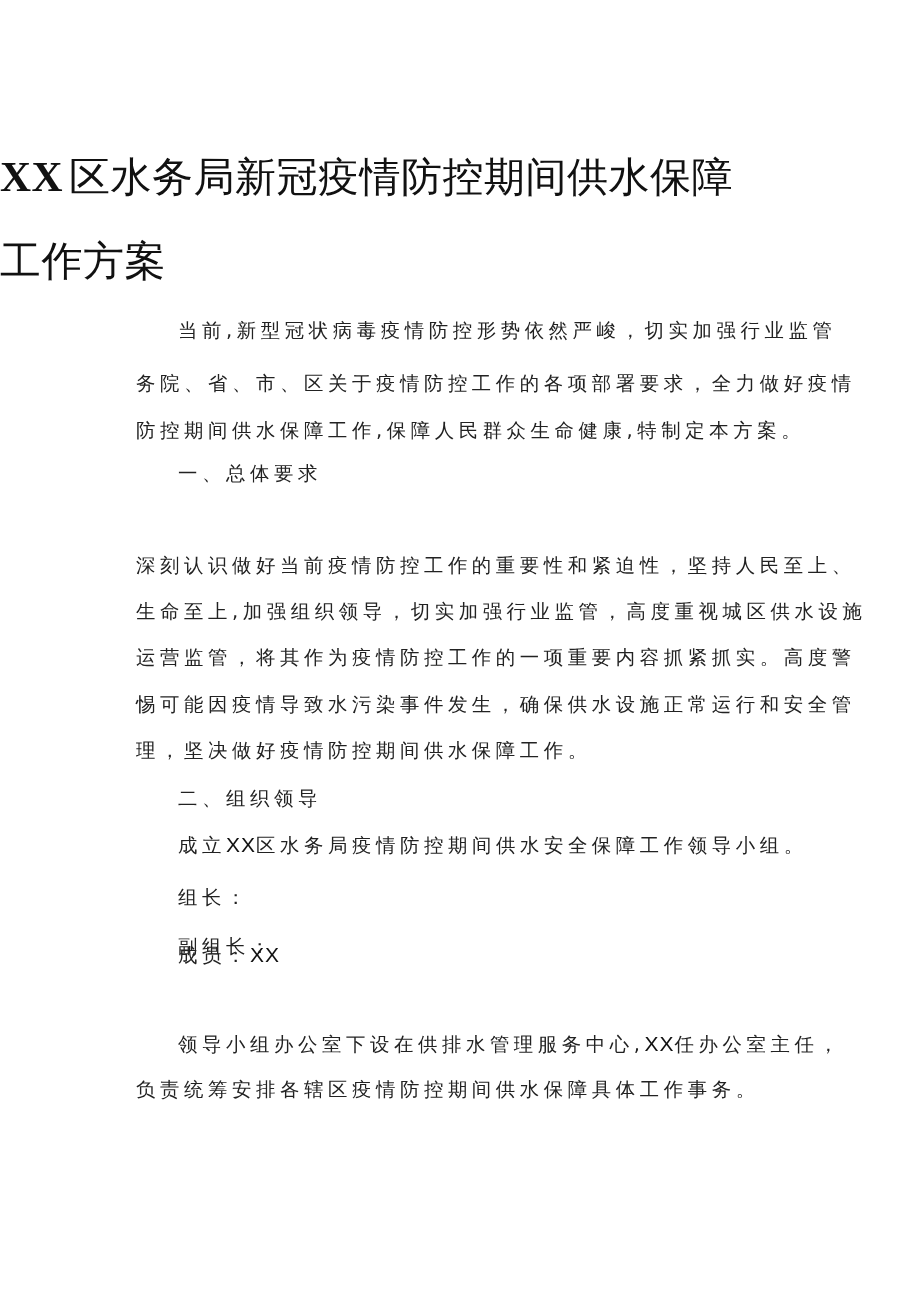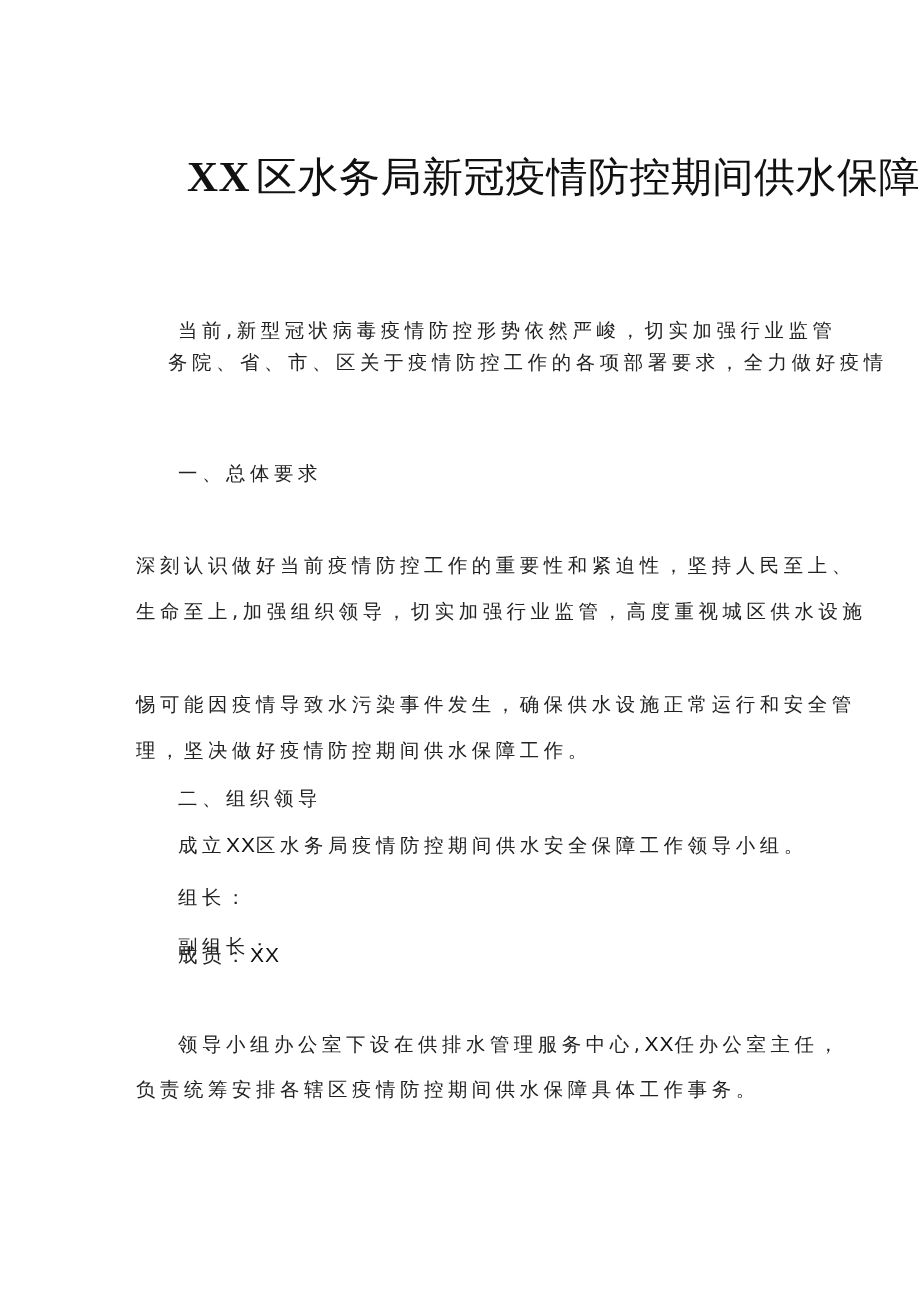--- a/index.html
+++ b/index.html
@@ -1,45 +1,48 @@
 <!DOCTYPE html>
 <html><head>
 <meta charset="utf-8">
 <style>
   html, body { margin: 0; padding: 0; background: #ffffff; }
   body { width: 920px; height: 1301px; position: relative; overflow: hidden;
          font-family: "DejaVu Sans", sans-serif; color: #111; }
   .page { position: absolute; left: 0; top: 0; width: 920px; height: 1301px; }
-  .title { position: absolute; left: 0; width: 920px; text-align: right;
+  .title { position: absolute; left: 0; width: 920px; text-align: left;
            font-size: 41px; font-weight: normal; line-height: 48px; color: #111;
            letter-spacing: 0.5px; }
   .title .xx { font-family: "Liberation Serif", serif; font-weight: bold; font-size: 43px; margin-right: 6px; }
   .t1 { top: 153px; }
   .t2 { top: 237px; }
   .line { position: absolute; left: 136px; font-size: 19.4px; line-height: 30px;
           white-space: nowrap; letter-spacing: 4.6px; color: #222; }
   .indent { left: 178px; }
   .lat { font-family: "Liberation Sans", sans-serif; font-size: 21px; letter-spacing: 1px; color: #111; }
 </style>
 </head>
 <body>
 
 <div class="page">
 
   <div class="title t1">
     <span class="xx">XX</span><span>区水务局新冠疫情防控期间供水保障</span>
   </div>
+  <div class="title t2">工作方案</div>
 
   <div class="line indent" style="top:316px;">当前,新型冠状病毒疫情防控形势依然严峻，切实加强行业监管</div>
-  <div class="line" style="top:348px;margin-left:32px;">务院、省、市、区关于疫情防控工作的各项部署要求，全力做好疫情</div>
+  <div class="line" style="top:369px;">务院、省、市、区关于疫情防控工作的各项部署要求，全力做好疫情</div>
+  <div class="line" style="top:416px;">防控期间供水保障工作,保障人民群众生命健康,特制定本方案。</div>
 
   <div class="line indent" style="top:459px;">一、总体要求</div>
 
   <div class="line" style="top:597px;">生命至上,加强组织领导，切实加强行业监管，高度重视城区供水设施</div>
   <div class="line" style="top:551px;">深刻认识做好当前疫情防控工作的重要性和紧迫性，坚持人民至上、</div>
+  <div class="line" style="top:643px;">运营监管，将其作为疫情防控工作的一项重要内容抓紧抓实。高度警</div>
   <div class="line" style="top:690px;">惕可能因疫情导致水污染事件发生，确保供水设施正常运行和安全管</div>
   <div class="line" style="top:736px;">理，坚决做好疫情防控期间供水保障工作。</div>
 
   <div class="line indent" style="top:784px;">二、组织领导</div>
 
   <div class="line indent" style="top:830px;">
     <span>成立</span><span class="lat">XX</span><span>区水务局疫情防控期间供水安全保障工作领导小组。</span>
   </div>
 
   <div class="line indent" style="top:883px;">组长：</div>

